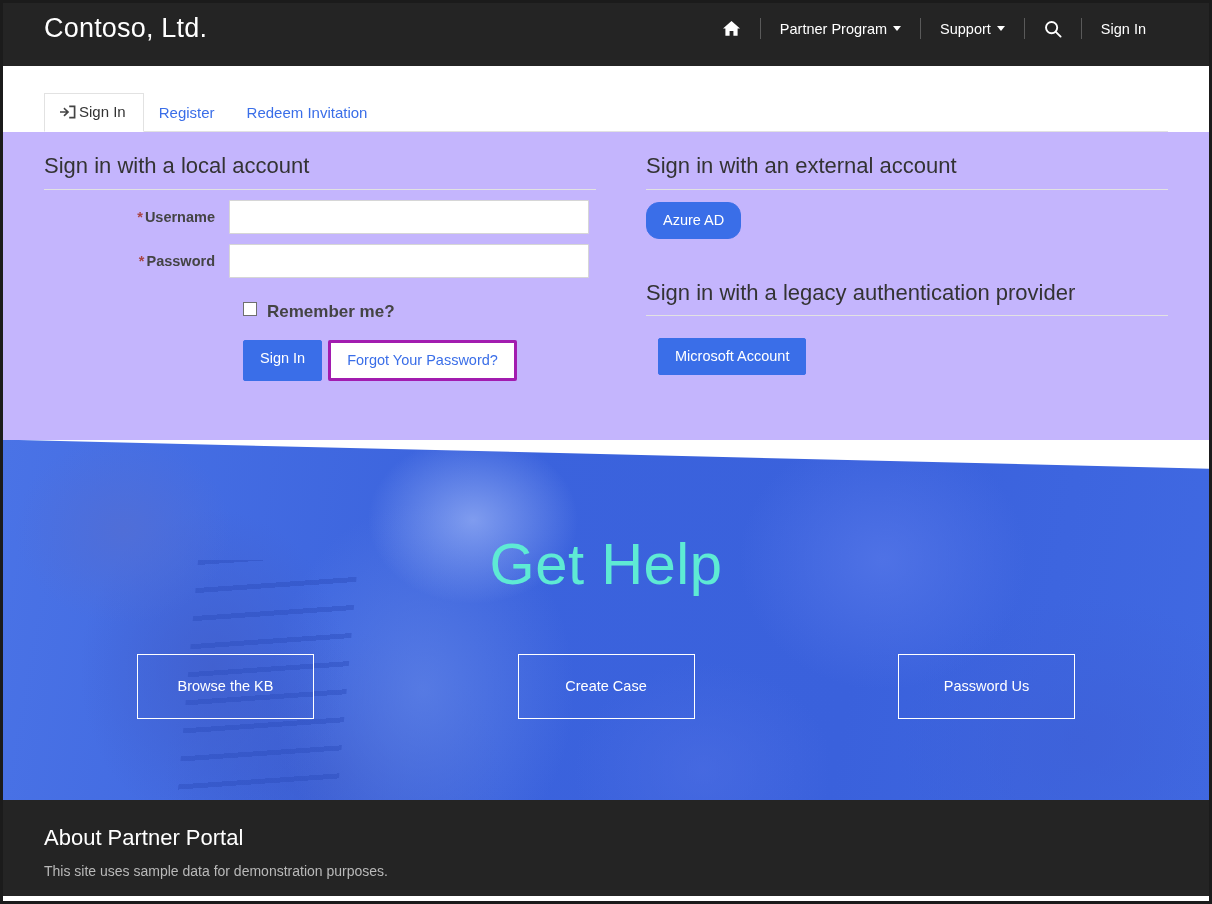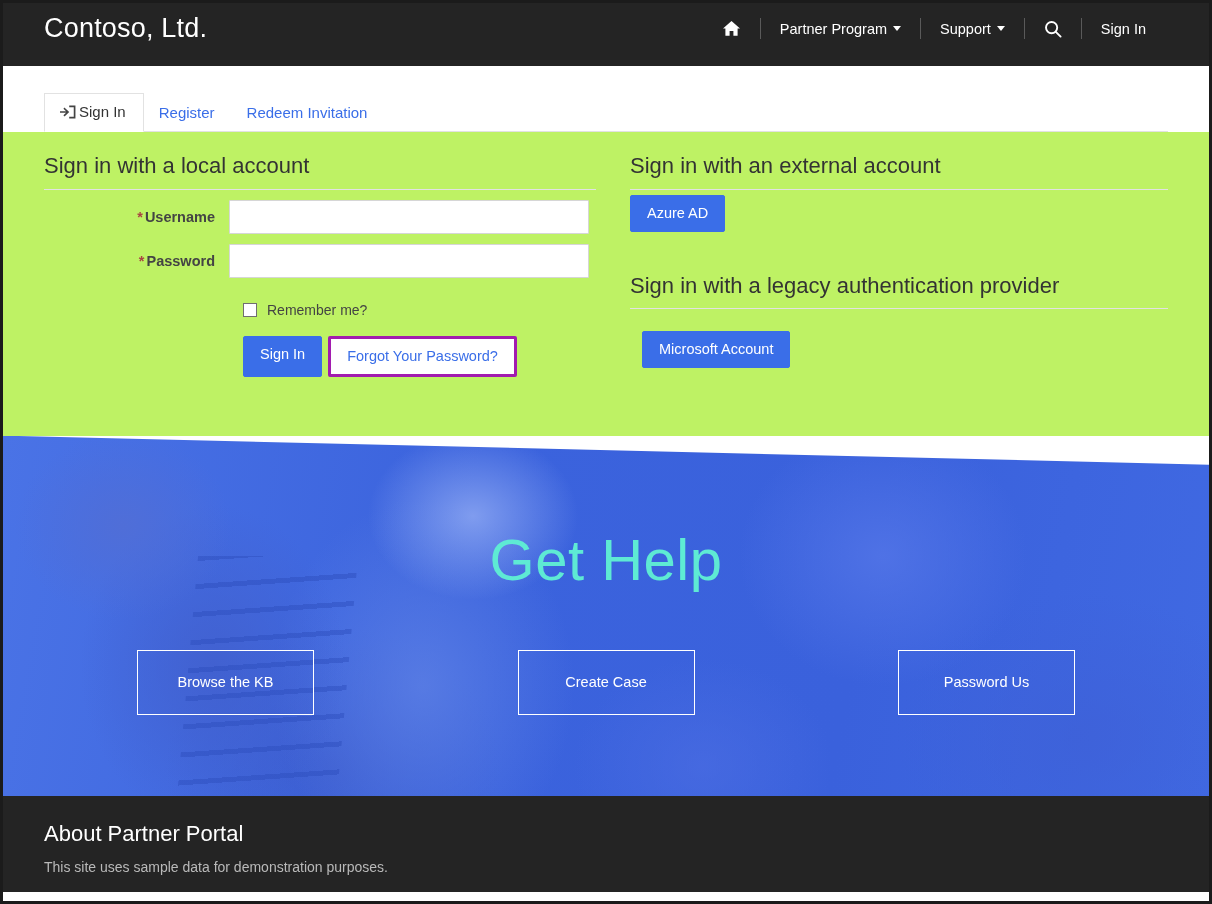--- a/index.html
+++ b/index.html
@@ -96,21 +96,22 @@
     display: flex;
     align-items: center;
     gap: 3px;
   }
   .signin-glyph { display: inline-block; width: 16px; height: 14px; }
 
   
   .content {
     display: flex;
     padding: 0 41px;
-    background: #bef264;
+    background: #c4b5fd;
+    gap: 16px;
   }
   .col-left { width: 570px; padding-right: 18px; }
   .col-right { flex: 1; padding-left: 16px; }
 
   .sec-head {
     font-size: 22px;
     font-weight: 300;
     color: #333333;
     padding: 20px 0 9px 0;
     border-bottom: 1px solid #e2e2e2;
@@ -140,24 +141,25 @@
     font-size: 14px;
     padding: 6px 10px;
     color: #333;
     outline: none;
     border-radius: 1px;
   }
 
   .offset { margin-left: 199px; }
   .remember {
     display: flex;
-    align-items: center;
+    align-items: flex-start;
     margin-top: 24px;
-    font-size: 14px;
+    font-size: 17px;
     color: #444;
+    font-weight: bold;
   }
   .cbox {
     width: 14px; height: 14px;
     border: 1px solid #6f6f6f;
     background: #fff;
     margin-right: 10px;
     display: inline-block;
     flex: 0 0 14px;
   }
 
@@ -166,21 +168,21 @@
     font-size: 14.5px;
     padding: 8px 16px 9px 16px;
     border-radius: 2px;
     cursor: pointer;
     line-height: 1.25;
     white-space: nowrap;
     border: 1px solid transparent;
   }
   .btn-primary { background: #3a6ee8; color: #ffffff; border-color: #3a6ee8; }
   .btn-outline { background: #ffffff; color: #3a6ee8; border: 3px solid #a21caf; margin-left: 6px; }
-  .btn-ext { margin-top: 5px; display: inline-block; }
+  .btn-ext { margin-top: 12px; display: inline-block; border-radius: 13px; }
   .btn-legacy { margin-top: 22px; margin-left: 12px; display: inline-block; }
 
   .spacer-after-form { height: 60px; }
 
   
   .hero {
     position: relative;
     height: 360px;
     margin-top: -1px;
     overflow: hidden;

